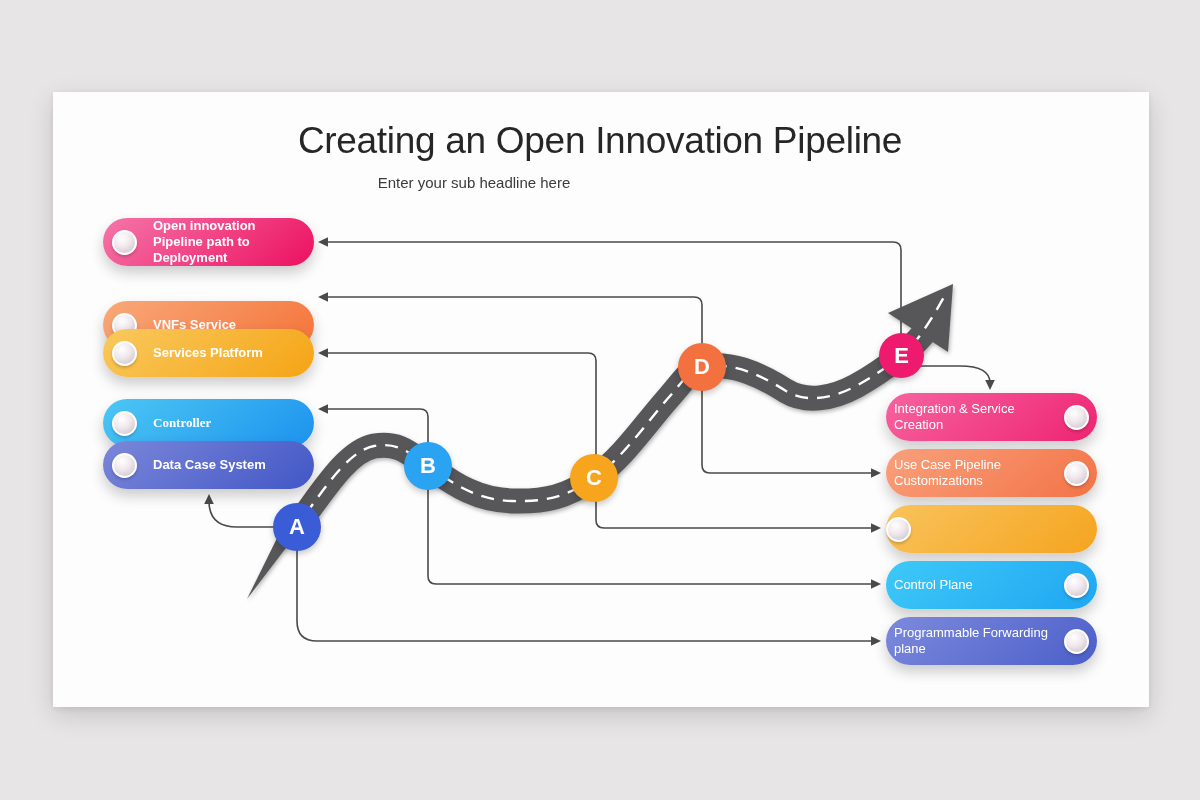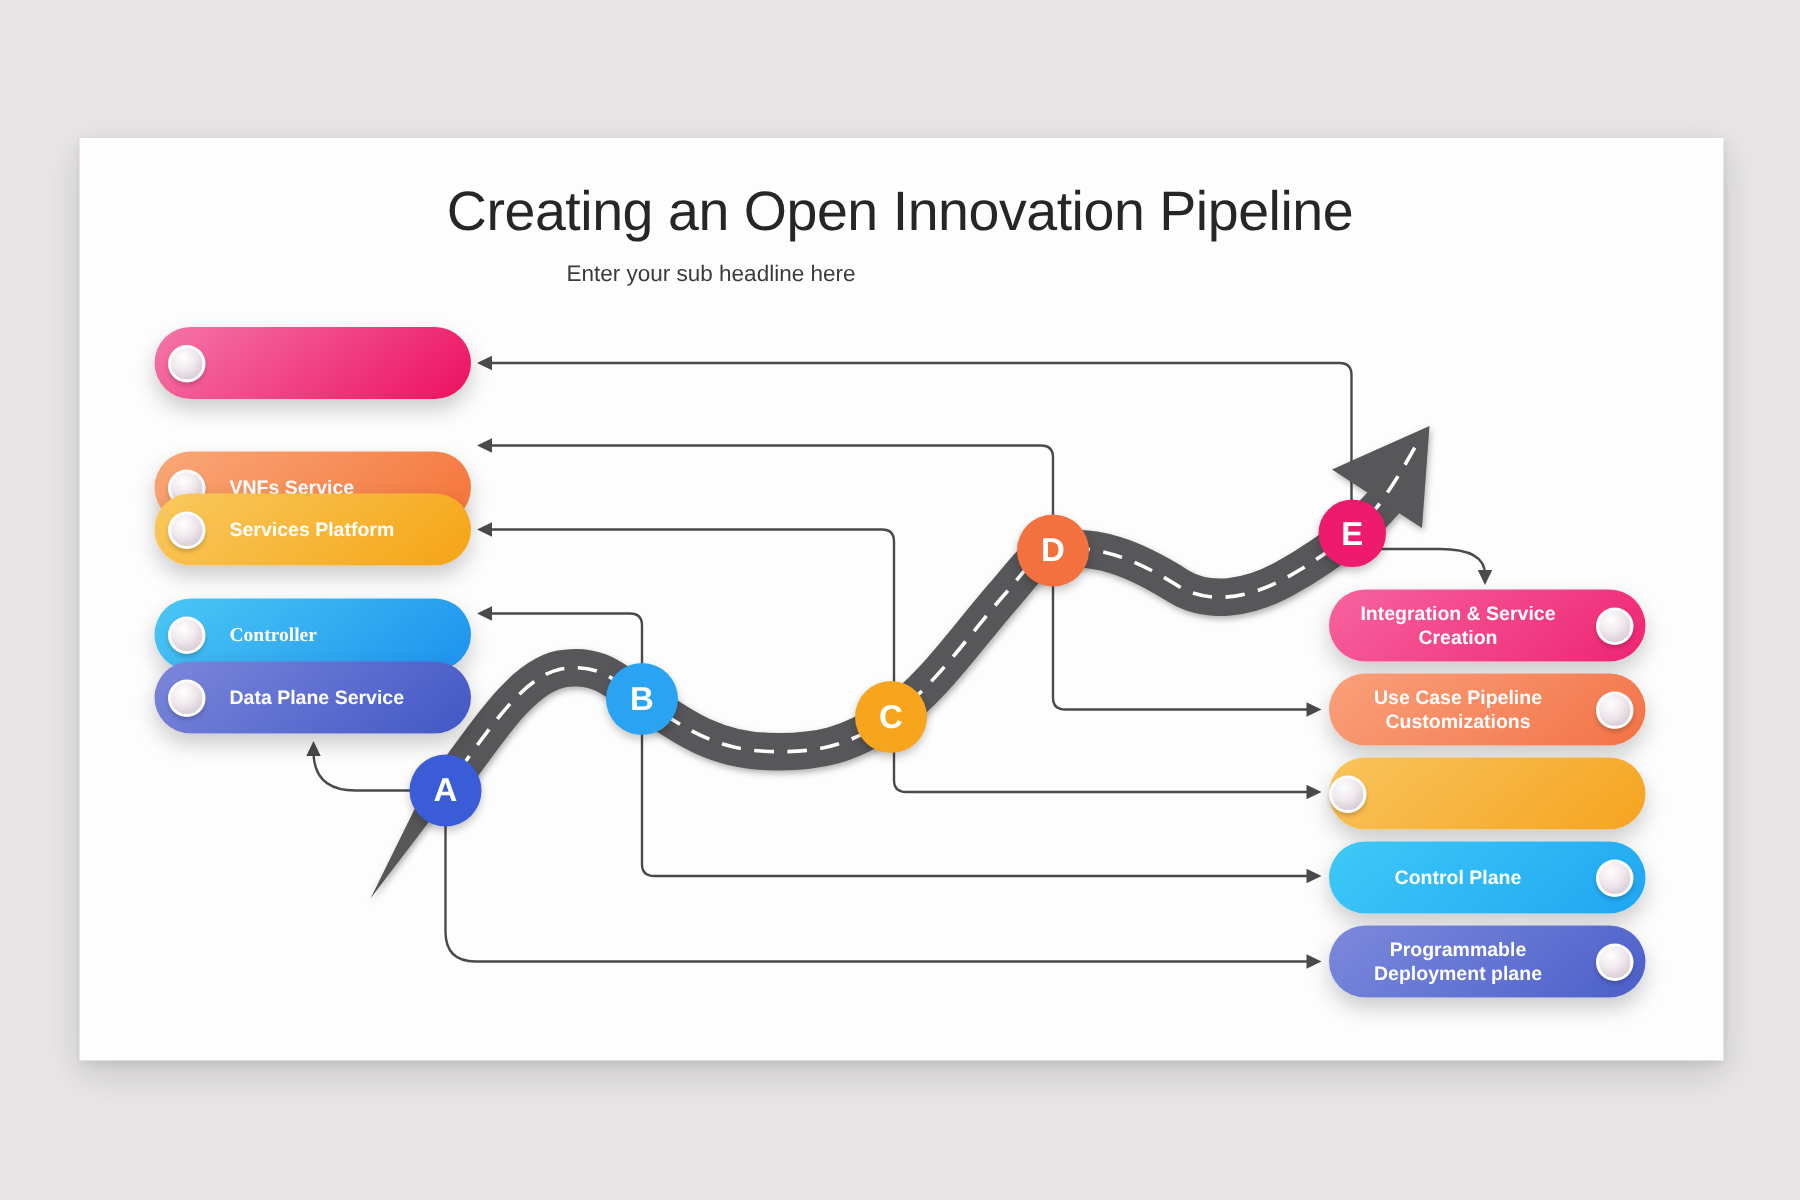--- a/index.html
+++ b/index.html
@@ -44,21 +44,21 @@
     background: radial-gradient(circle at 38% 30%, #ffffff 0%, #efe7ec 45%, #c8bcc5 100%);
     box-shadow: 0 2px 3px rgba(0,0,0,0.18);
     flex:0 0 auto;
   }
   .pill.left .ball  { margin-left:9px; }
   .pill.right .ball { order:2; margin-right:8px; }
   .pill-label {
     color:#fff; font-size:13px; line-height:1.25; flex:1 1 auto;
   }
   .pill.left .pill-label  { font-weight:700; margin-left:16px; margin-right:8px; text-align:left; }
-  .pill.right .pill-label { font-weight:700; margin-right:14px; margin-left:8px; text-align:center; order:1; }
+  .pill.right .pill-label { font-weight:400; margin-right:14px; margin-left:8px; text-align:left; order:1; }
 
   .milestone {
     position:absolute; width:48px; height:48px; border-radius:50%;
     background: var(--c);
     color:#fff; font-size:22px; font-weight:700;
     display:flex; align-items:center; justify-content:center;
     box-shadow: 0 3px 6px rgba(0,0,0,0.22);
   }
   .milestone.m-e { width:45px; height:45px; }
 </style>
@@ -123,55 +123,56 @@
            C 730 362 756 372 786 391
            C 806 403 832 399 856 386
            C 876 375 888 366 902 355
            C 916 344 930 322 944 297"></path>
     </g>
   </svg>
 </div>
 
 <div class="pill left" style="top: 218px; --c1: #f576a9; --c2: #ec1060;">
   <span class="ball"></span>
+  <span class="pill-label">Open innovation Pipeline path to Deployment</span>
 </div>
 <div class="pill left" style="top: 273px; margin-top: 28px; --c1: #f9a878; --c2: #f4743a;">
   <span class="ball"></span>
   <span class="pill-label">VNFs Service</span>
 </div>
 <div class="pill left" style="top: 329px; --c1: #f9c95e; --c2: #f5a415;">
   <span class="ball"></span>
   <span class="pill-label">Services Platform</span>
 </div>
 <div class="pill left" style="top: 399px; font-family: Liberation Serif, serif; --c1: #4cc7f4; --c2: #1d92ee;">
   <span class="ball"></span>
   <span class="pill-label">Controller</span>
 </div>
 <div class="pill left" style="top: 441px; --c1: #7b87da; --c2: #4257c6;">
   <span class="ball"></span>
-  <span class="pill-label">Data Plane Service</span>
+  <span class="pill-label">Data Case System</span>
 </div>
 
 <div class="pill right" style="top: 393px; --c1: #f7639f; --c2: #ee2472;">
   <span class="ball"></span>
   <span class="pill-label">Integration &amp; Service Creation</span>
 </div>
 <div class="pill right" style="top: 449px; --c1: #f9a07b; --c2: #f37347;">
   <span class="ball"></span>
   <span class="pill-label">Use Case Pipeline Customizations</span>
 </div>
 <div class="pill right" style="top: 505px; --c1: #f9c35c; --c2: #f5a41f;">
   <span class="ball"></span>
 </div>
 <div class="pill right" style="top: 561px; --c1: #3ec9f7; --c2: #1fa6f2;">
   <span class="ball"></span>
   <span class="pill-label">Control Plane</span>
 </div>
 <div class="pill right" style="top: 617px; --c1: #7c89dc; --c2: #4b5fc9;">
   <span class="ball"></span>
-  <span class="pill-label">Programmable Deployment plane</span>
+  <span class="pill-label">Programmable Forwarding plane</span>
 </div>
 
 <div class="milestone m-a" style="left: 273px; top: 503px; --c: #3a5cd6;">A</div>
 <div class="milestone m-b" style="left: 404px; top: 442px; --c: #2aa3f2;">B</div>
 <div class="milestone m-c" style="left: 570px; top: 454px; --c: #f6a51d;">C</div>
 <div class="milestone m-d" style="left: 678px; top: 343px; --c: #f3703f;">D</div>
 <div class="milestone m-e" style="left: 879px; top: 333px; --c: #ee1a6d;">E</div>
 
 </body></html>

